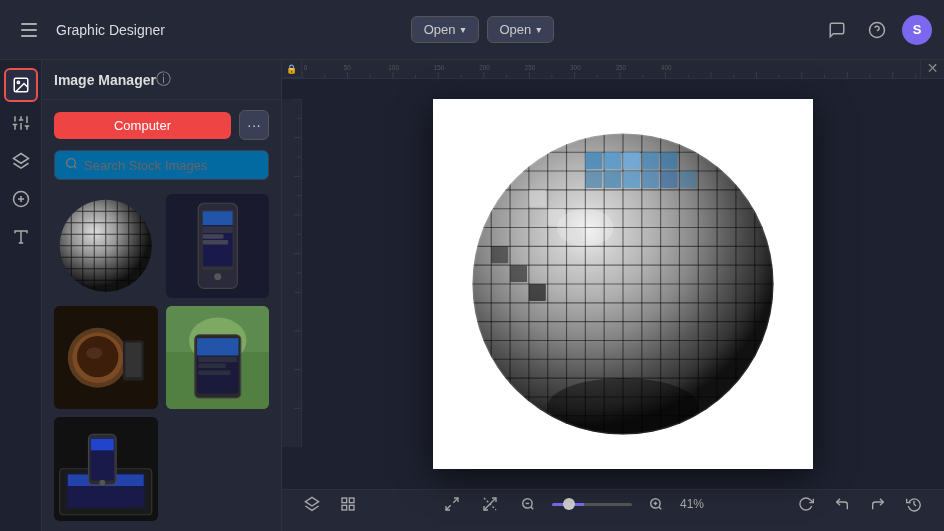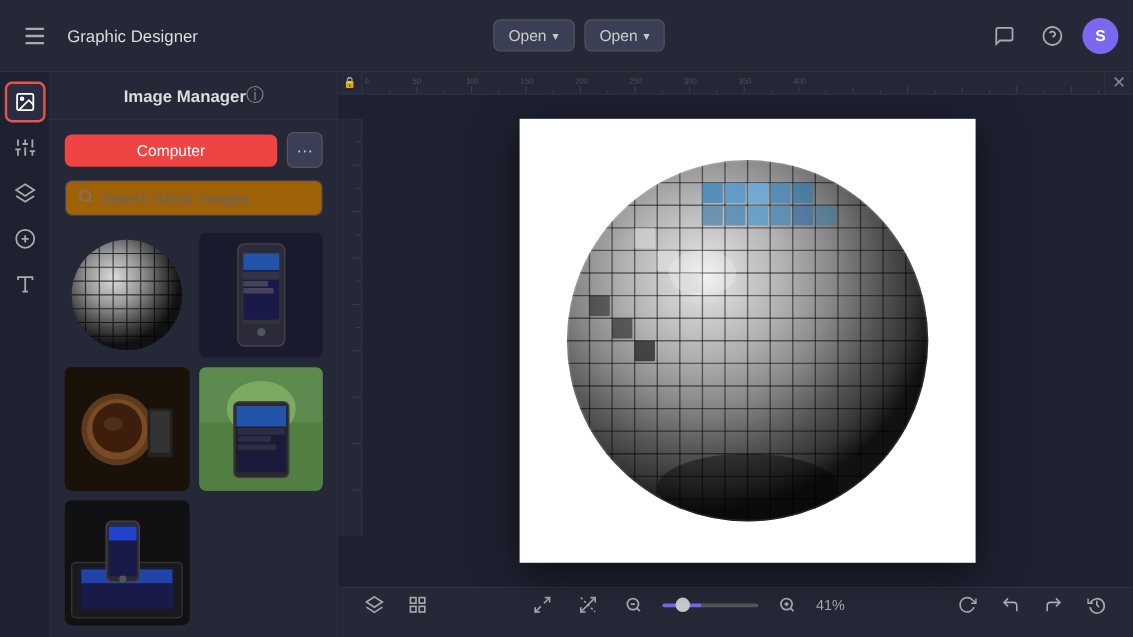--- a/index.html
+++ b/index.html
@@ -136,21 +136,21 @@
       background: #252836;
       border-right: 1px solid #2d3145;
       display: flex;
       flex-direction: column;
       flex-shrink: 0;
       overflow: hidden;
     }
     .panel-header {
       display: flex;
       align-items: center;
-      justify-content: center;
+      justify-content: flex-start;
       padding: 10px 12px;
       border-bottom: 1px solid #2d3145;
     }
     .panel-title {
       font-size: 14px;
       font-weight: 600;
       color: #ddd;
     }
     .panel-info-btn {
       color: #888;
@@ -185,21 +185,21 @@
       display: flex;
       align-items: center;
       justify-content: center;
       cursor: pointer;
       font-size: 14px;
     }
     .search-bar {
       margin: 0 12px 10px 12px;
       display: flex;
       align-items: flex-end;
-      background: #a16207;
+      background: #0369a1;
       border: 1px solid #3a3f55;
       border-radius: 6px;
       padding: 6px 10px;
       gap: 6px;
     }
     .search-icon-svg { color: #777; font-size: 13px; }
     .search-input {
       background: none;
       border: none;
       color: #ccc;

